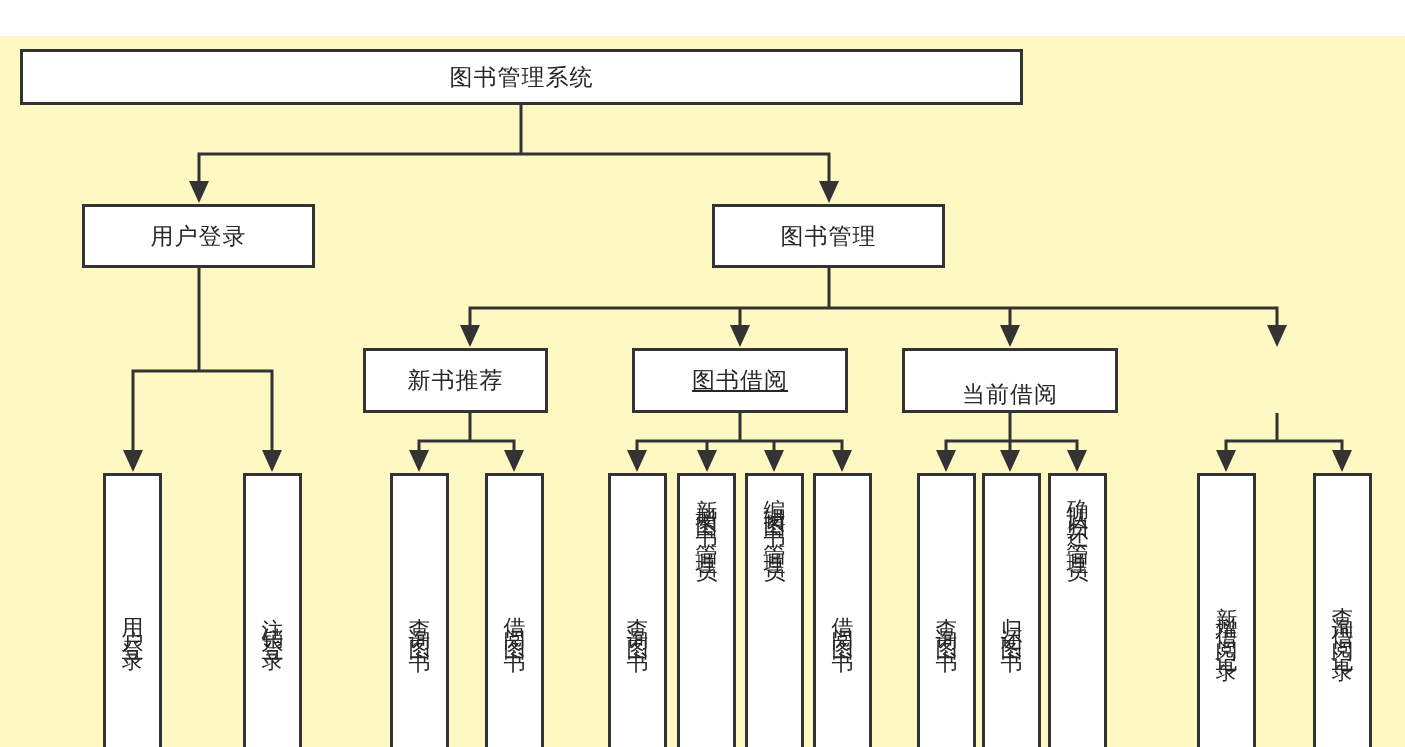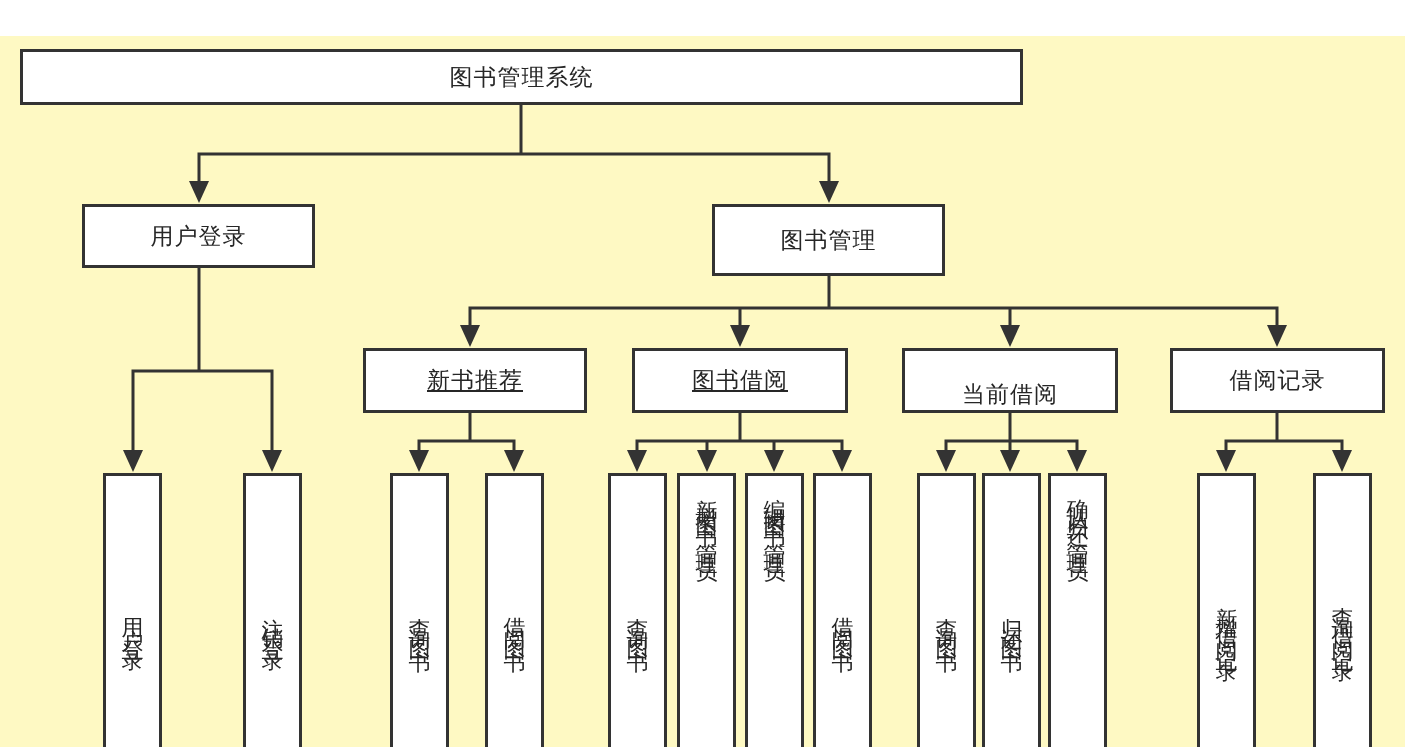--- a/index.html
+++ b/index.html
@@ -65,35 +65,32 @@
     </g>
   </svg>
 
   <div class="node" style="left:20px;top:13px;width:1003px;height:56px;">
     <span>图书管理系统</span>
   </div>
 
   <div class="node" style="left:82px;top:168px;width:233px;height:64px;">
     <span>用户登录</span>
   </div>
-  <div class="node" style="left:712px;top:168px;width:233px;height:72px;">
+  <div class="node" style="left:712px;top:168px;width:233px;height:64px;">
     <span>图书管理</span>
   </div>
 
-  <div class="node" style="left:363px;top:312px;width:224px;height:65px;text-decoration:underline;">
+  <div class="node" style="left:363px;top:312px;width:185px;height:65px;">
     <span>新书推荐</span>
   </div>
   <div class="node" style="left:632px;top:312px;width:216px;height:65px;text-decoration:underline;">
     <span>图书借阅</span>
   </div>
   <div class="node" style="left:902px;top:312px;width:216px;height:65px;align-items:flex-end;">
     <span>当前借阅</span>
-  </div>
-  <div class="node" style="left:1170px;top:312px;width:215px;height:65px;">
-    <span>借阅记录</span>
   </div>
 
   <div class="leaf" style="left:103px;">
     <span class="vtext">用户登录</span>
   </div>
   <div class="leaf" style="left:243px;">
     <span class="vtext">注销登录</span>
   </div>
 
   <div class="leaf" style="left:390px;">

